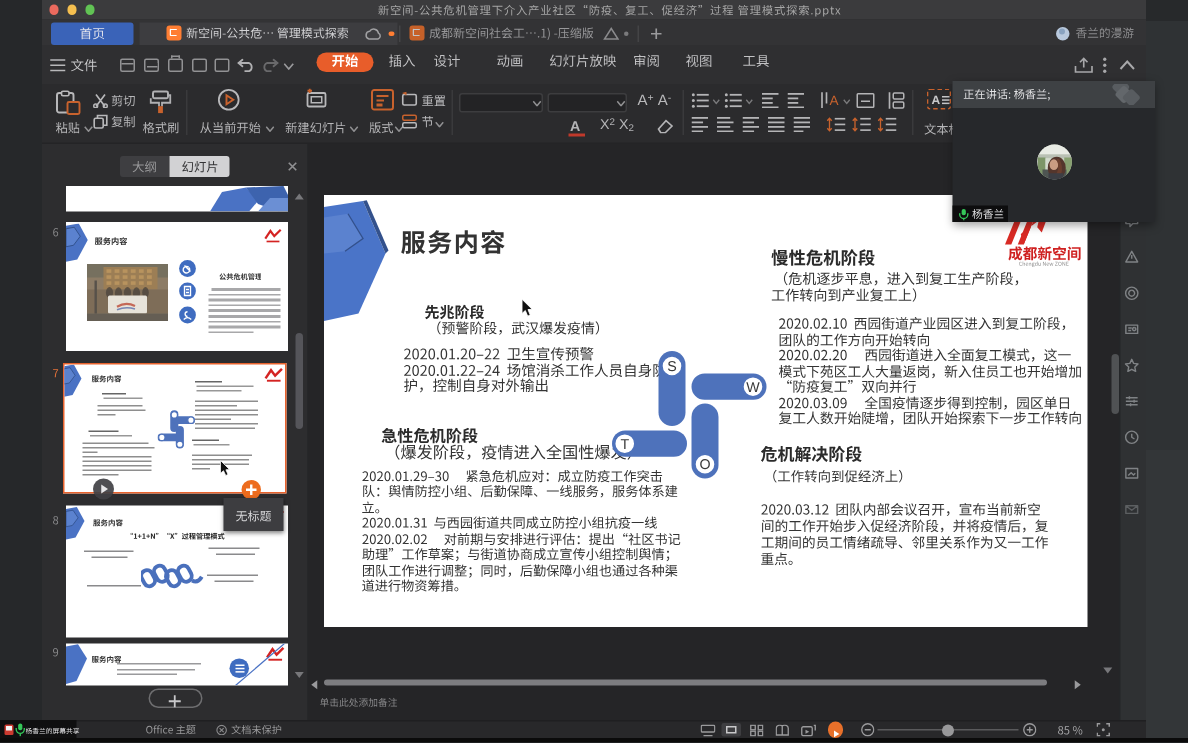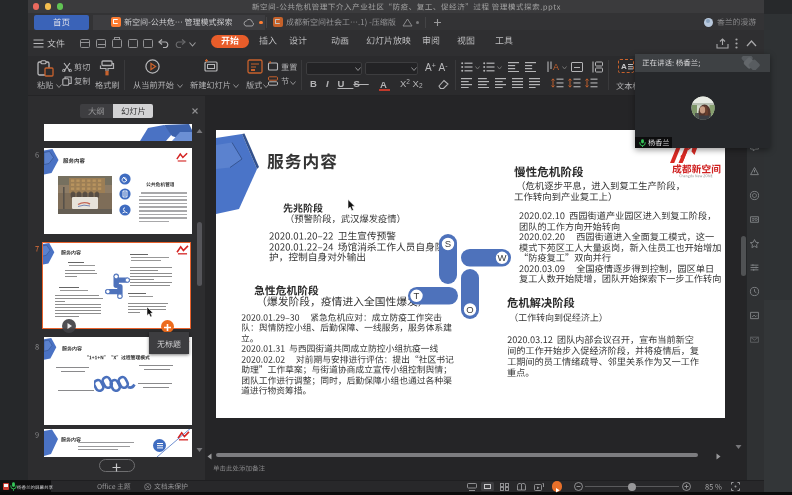--- a/index.html
+++ b/index.html
@@ -666,21 +666,20 @@
     <div style="position:absolute;left:301px;top:60px;width:1px;height:30px;background:#3a3a3c"></div>
     <div style="position:absolute;left:306px;top:62px;width:56px;height:13px;background:#232325;border:1px solid #3d3d3f;border-radius:2px"></div>
     <svg style="position:absolute;left:355px;top:67px" width="6" height="4" viewBox="0 0 6 4">
       <path d="M0.5 0.5 L3 3.5 L5.5 0.5" fill="none" stroke="#909092" stroke-width="1"></path>
     </svg>
     <div style="position:absolute;left:365px;top:62px;width:53px;height:13px;background:#232325;border:1px solid #3d3d3f;border-radius:2px"></div>
     <svg style="position:absolute;left:411px;top:67px" width="6" height="4" viewBox="0 0 6 4">
       <path d="M0.5 0.5 L3 3.5 L5.5 0.5" fill="none" stroke="#909092" stroke-width="1"></path>
     </svg>
     <div style="position:absolute;left:425px;top:62px;width:30px;height:13px;color:#b8b8ba;font:10px 'Liberation Sans',sans-serif">A<span style="font-size:7px;vertical-align:3px">+</span>&nbsp;A<span style="font-size:7px;vertical-align:3px">-</span></div>
-    <div style="position:absolute;left:310px;top:78px;width:150px;height:13px;color:#b4b4b6;font:bold 9.5px 'Liberation Sans',sans-serif;letter-spacing:9px">B<i>I</i><u>U</u><s>S</s></div>
     <div style="position:absolute;left:380px;top:79px;width:12px;height:9px;color:#b4b4b6;font:bold 9.5px 'Liberation Sans',sans-serif">A</div>
     <div style="position:absolute;left:379px;top:88.5px;width:11px;height:2.5px;background:#c0392b"></div>
     <div style="position:absolute;left:400px;top:78px;width:40px;height:13px;color:#b4b4b6;font:9.5px 'Liberation Sans',sans-serif">X<span style="font-size:6.5px;vertical-align:3px">2</span>&nbsp;X<span style="font-size:6.5px;vertical-align:-1px">2</span></div>
     <svg style="position:absolute;left:438px;top:79px" width="11" height="10" viewBox="0 0 11 10">
       <path d="M1 7 L6 1.5 L10 5 L5.5 9.5 L2.5 9.5 Z" fill="none" stroke="#b4b4b6" stroke-width="1.1"></path>
     </svg>
     <div style="position:absolute;left:455px;top:60px;width:1px;height:30px;background:#3a3a3c"></div>
     <svg style="position:absolute;left:461px;top:62px" width="13 " height="10" viewBox="0 0 13 10">
       <circle cx="1.2" cy="1.2" r="1" fill="#b4b4b6"></circle>
       <circle cx="1.2" cy="5" r="1" fill="#b4b4b6"></circle>

